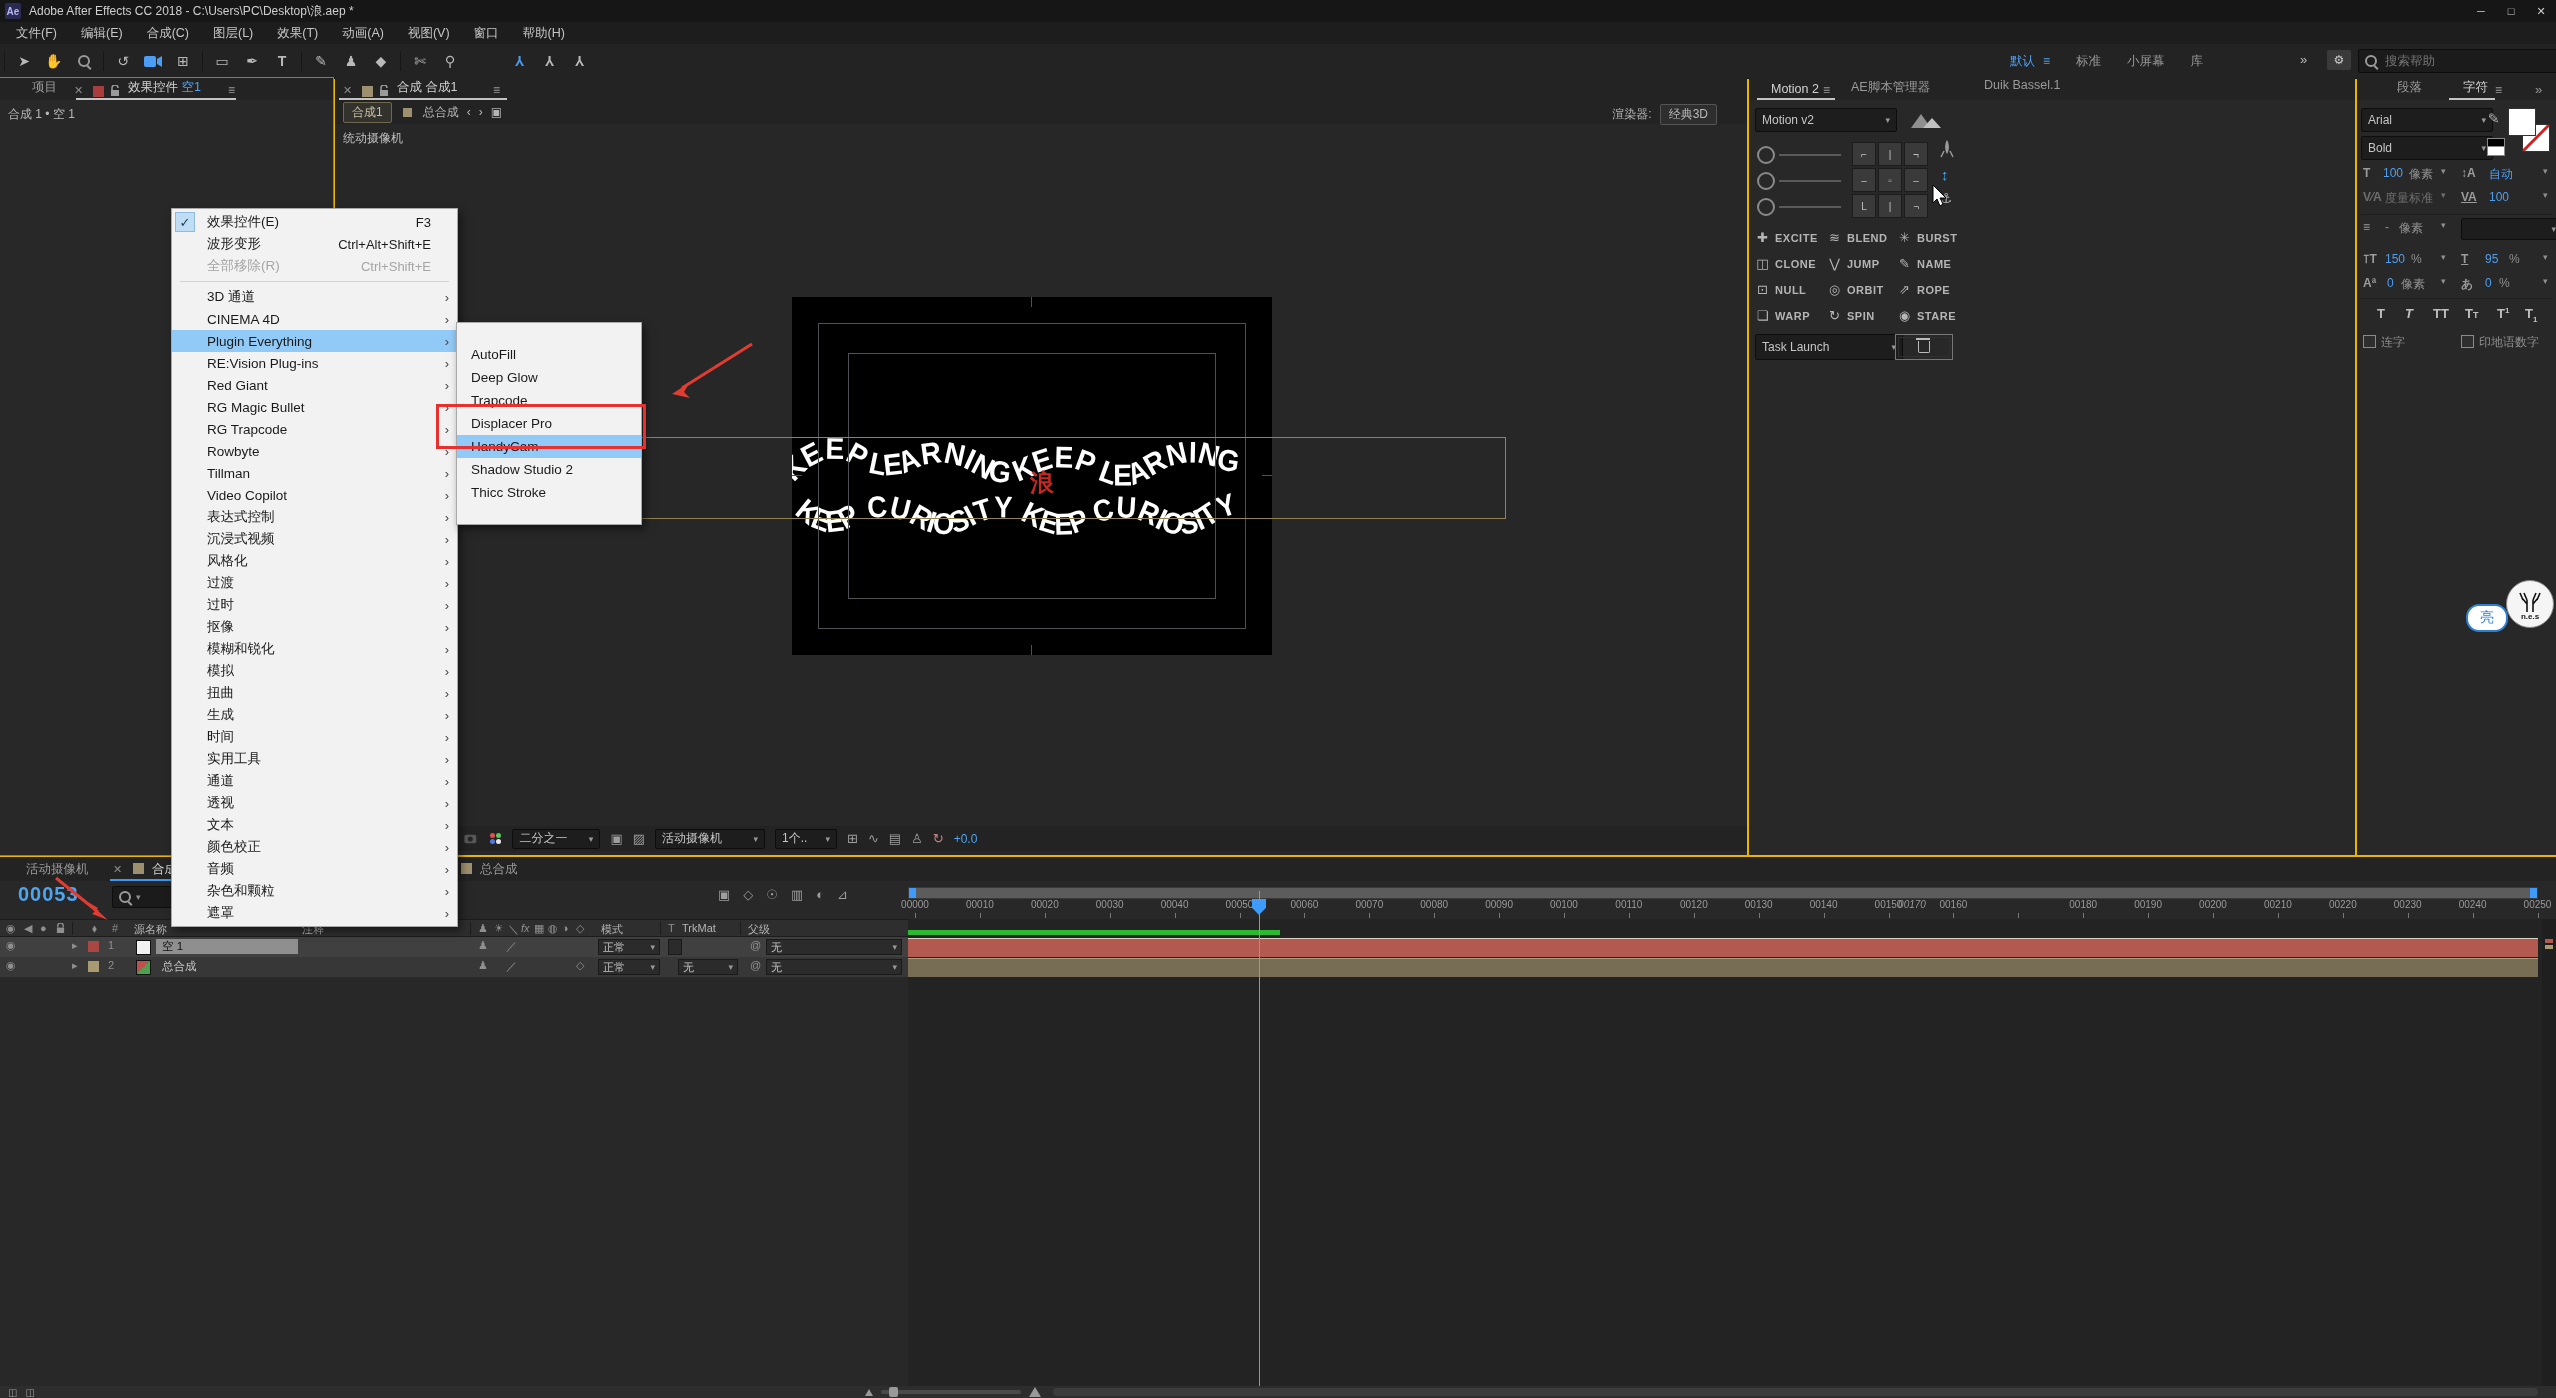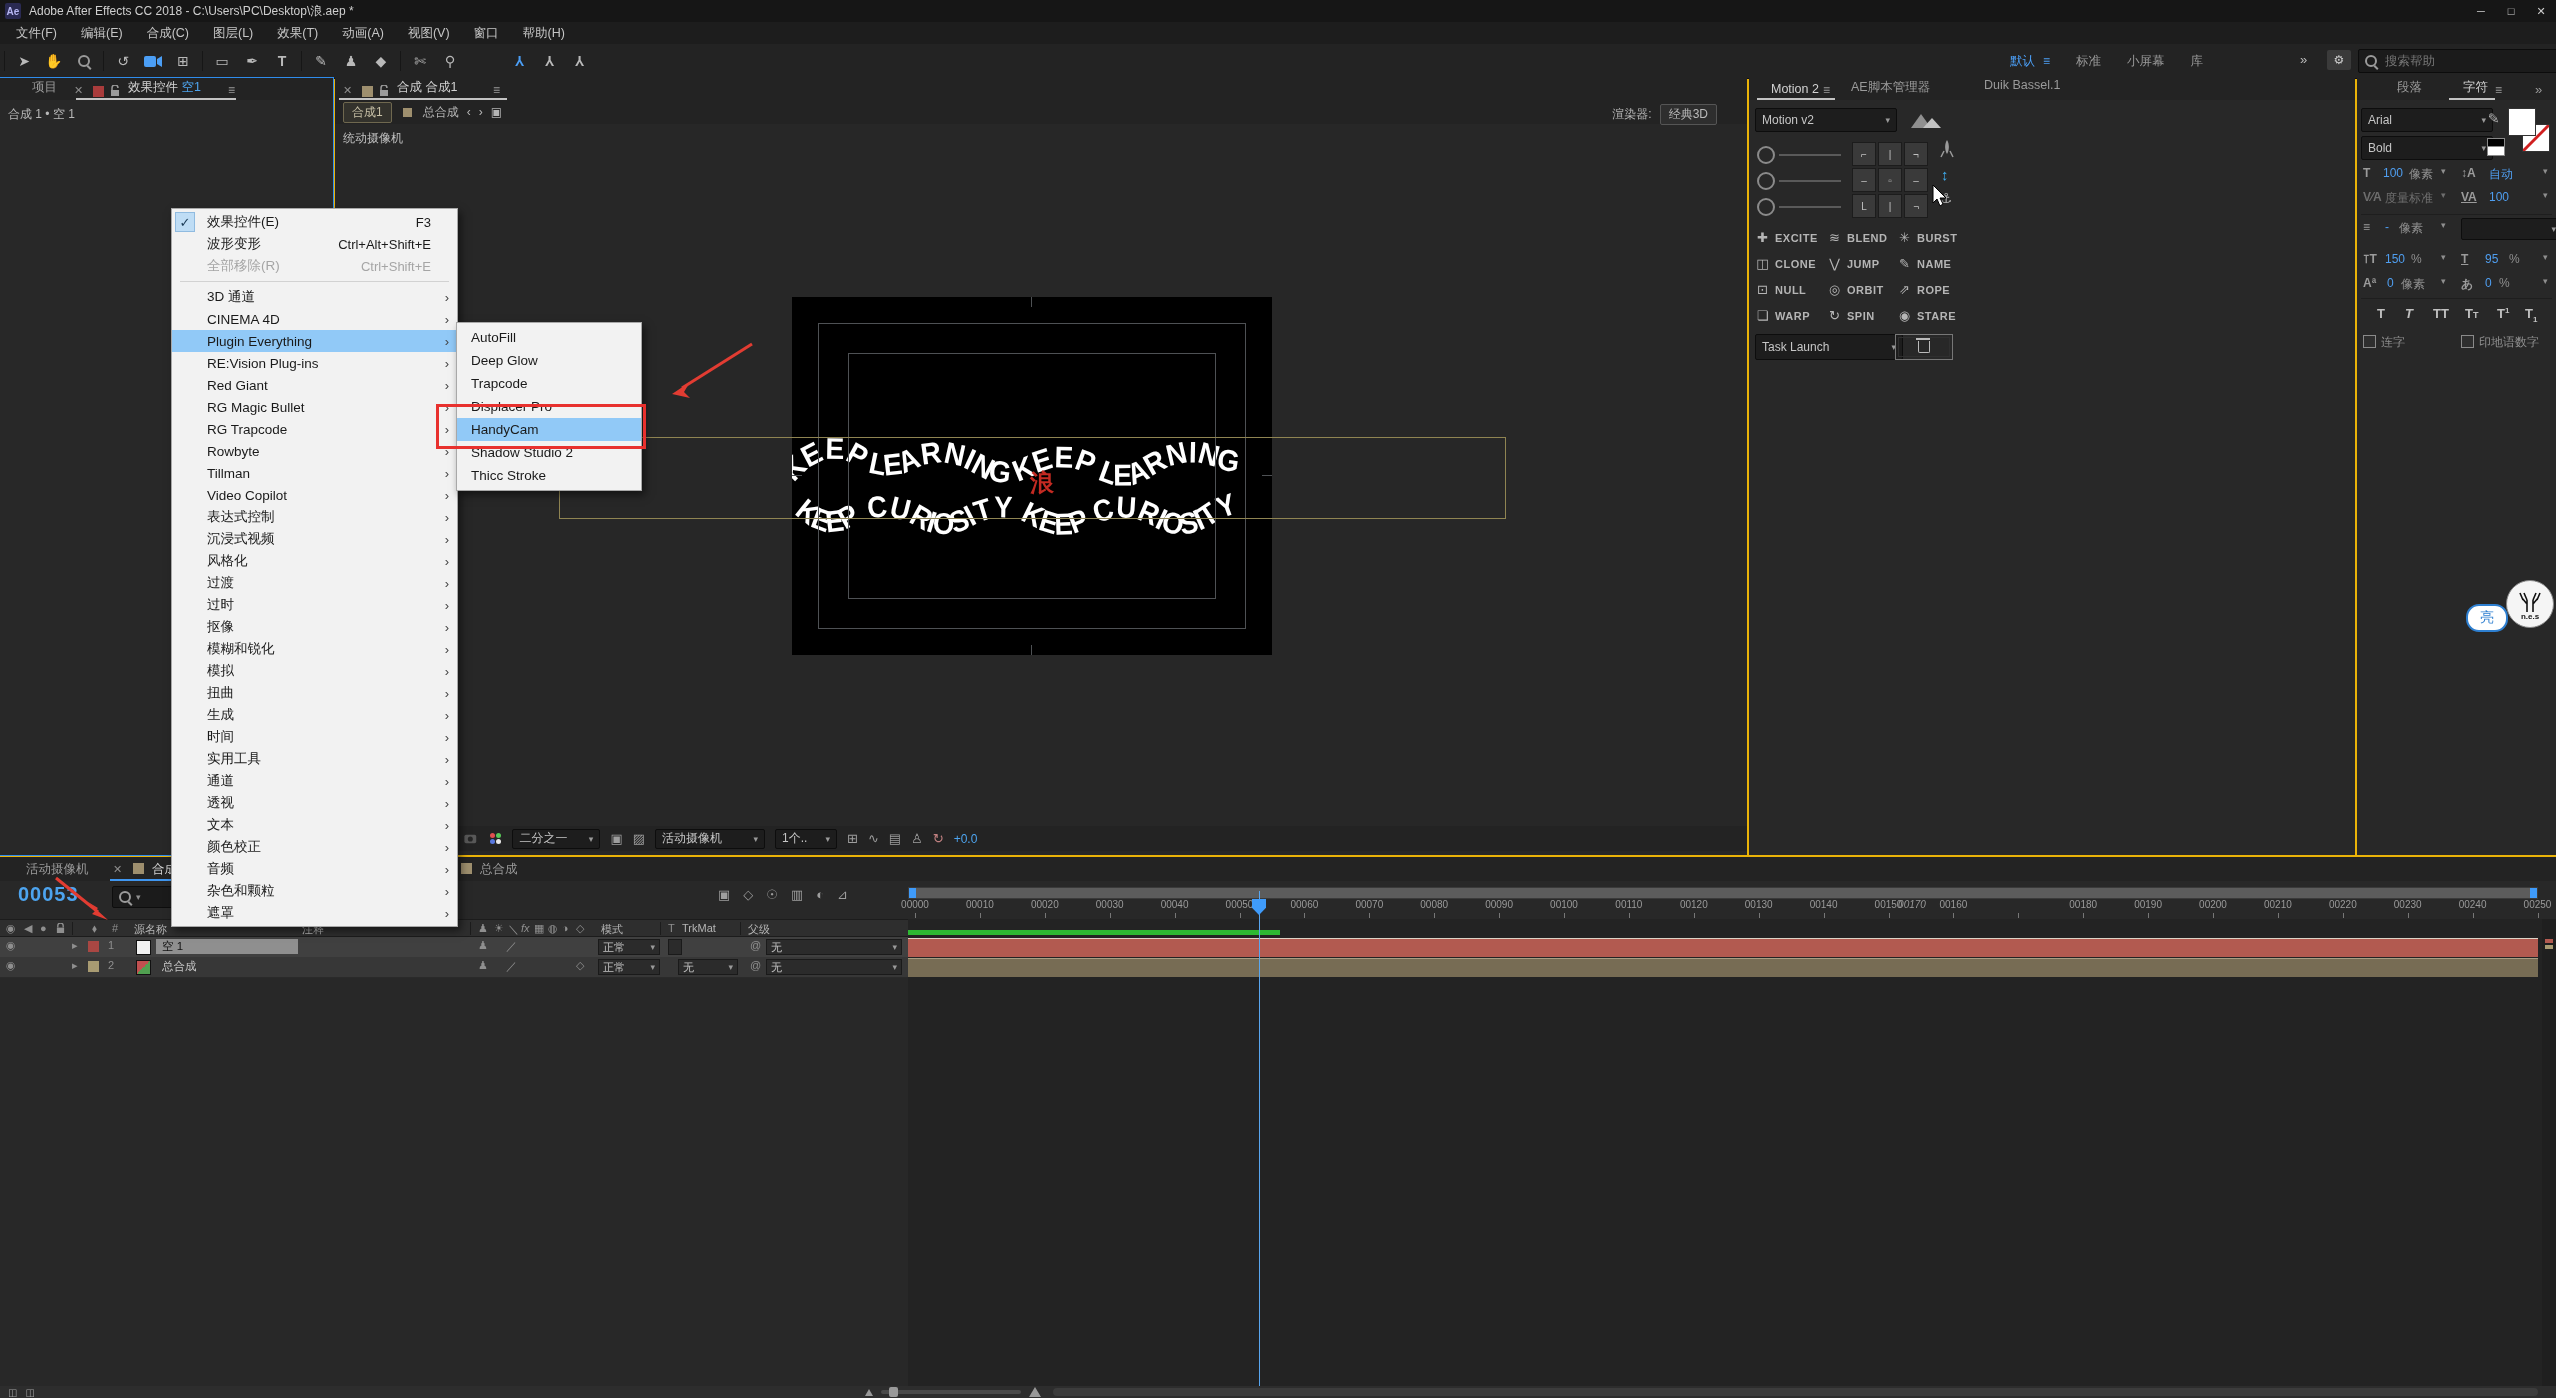--- a/index.html
+++ b/index.html
@@ -117,21 +117,21 @@
   #cmenu{left:171px;top:208px;width:285px;background:#f2f2f2;border:1px solid #a8a8a8;box-shadow:3px 4px 8px rgba(0,0,0,.5);z-index:50;padding:2px 0;}
   .cm-item{height:22px;display:flex;align-items:center;position:relative;}
   .cm-item.hl{background:#91c9f7;}
   .cm-gutter{width:20px;height:20px;margin-left:3px;flex:0 0 auto;display:flex;align-items:center;justify-content:center;color:#1a3a55;font-size:13px;}
   .cm-gutter.checked{background:#bfddf5;border:1px solid #90bbe0;box-sizing:border-box;}
   .cm-label{margin-left:12px;color:#1a1a1a;font-size:13.5px;white-space:nowrap;}
   .cm-item.dis .cm-label,.cm-item.dis .cm-short{color:#a5a5a5;}
   .cm-short{position:absolute;right:26px;color:#1a1a1a;font-size:13px;}
   .cm-arrow{position:absolute;right:8px;color:#444;font-size:13px;}
   .cm-sep{height:1px;background:#d2d2d2;margin:4px 8px;}
-  #smenu{left:456px;top:322px;width:184px;background:#f2f2f2;border:1px solid #a8a8a8;box-shadow:3px 4px 8px rgba(0,0,0,.5);z-index:50;padding:3px 0;}
+  #smenu{left:456px;top:322px;width:184px;background:#f2f2f2;border:1px solid #a8a8a8;box-shadow:3px 4px 8px rgba(0,0,0,.5);z-index:50;padding:20px 0;}
   .sm-item{height:23px;display:flex;align-items:center;}
   .sm-item.hl{background:#91c9f7;}
   .sm-label{margin-left:14px;color:#1a1a1a;font-size:13.5px;}
   
   #red-rect{left:436px;top:404px;width:204px;height:39px;border:3px solid #e8312e;z-index:60;}
   .annot{z-index:60;}
   #cursor{z-index:70;}
   
   #pill{left:2466px;top:604px;width:38px;height:24px;background:#fff;border:2px solid #2e7fd0;border-radius:13px;color:#2e7fd0;
         display:flex;align-items:center;justify-content:center;font-size:14px;z-index:40;}

